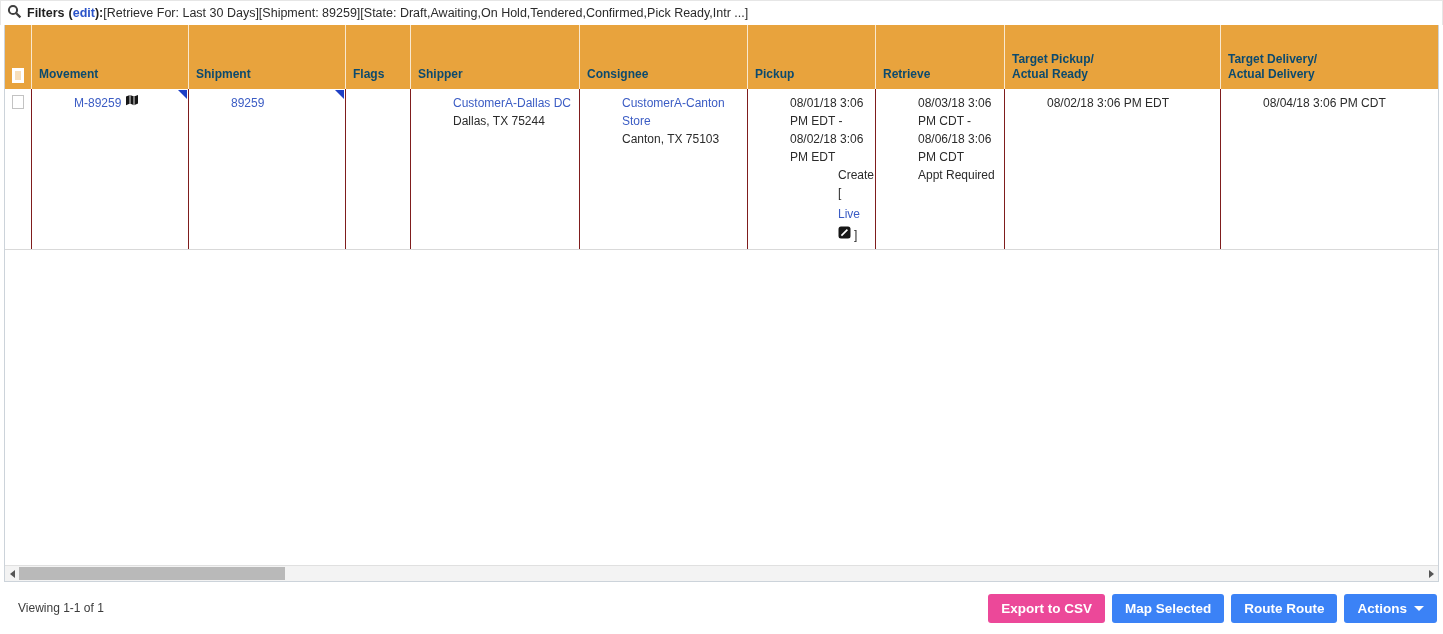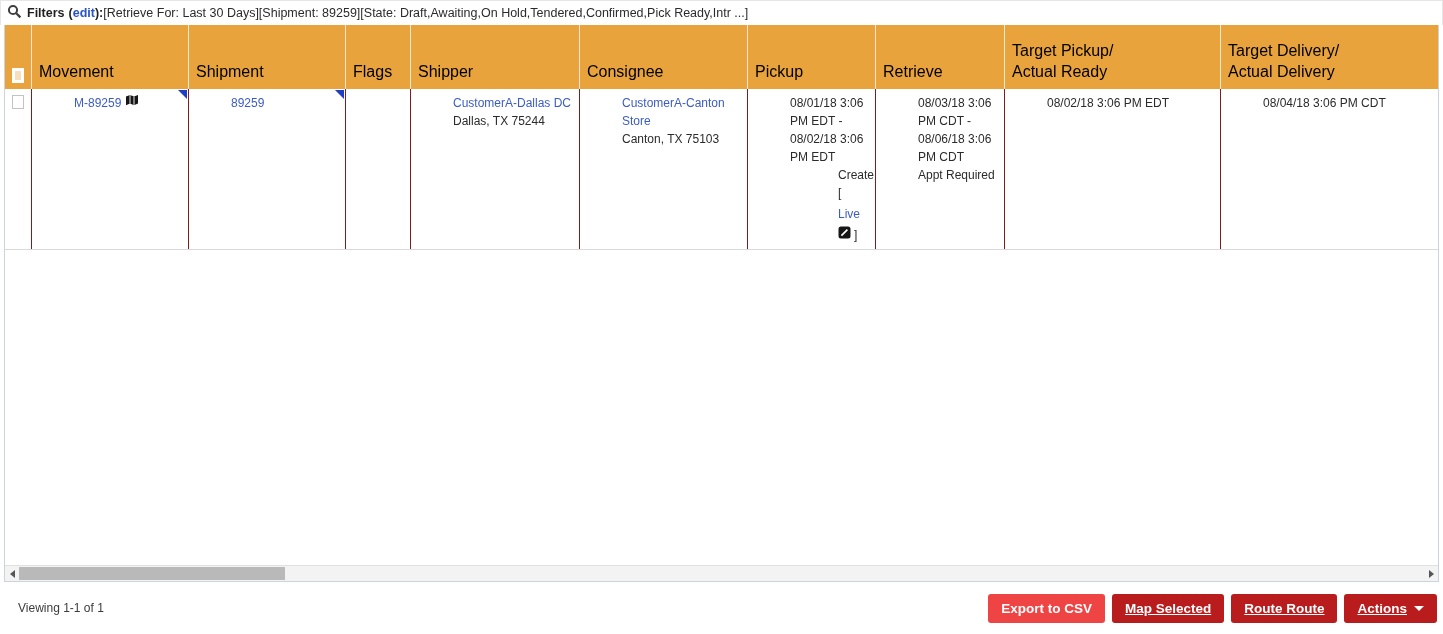--- a/index.html
+++ b/index.html
@@ -15,21 +15,21 @@
   .edit-link { color:#2a53c8; font-weight:bold; text-decoration:none; cursor:pointer; }
   .f-summary { color:#2b2b2b; }
 
   
   .table-wrap { margin:0 4px; height:557px; border:1px solid #ccd3da; border-top:none;
                 display:flex; flex-direction:column; background:#fff; }
   .grid-row { display:grid;
               grid-template-columns:26px 157px 157px 65px 169px 168px 128px 129px 216px 1fr; }
   .thead { background:#E8A33D; height:64px; flex:0 0 auto; }
   .th { position:relative; display:flex; align-items:flex-end; padding:5px 7px 6px 7px;
-        color:#000000; font-weight:normal; font-size:16px; line-height:1.3; cursor:pointer; }
+        color:#0c4a6e; font-weight:bold; font-size:12px; line-height:1.3; cursor:pointer; }
   .th + .th { border-left:1px solid rgba(255,255,255,0.75); }
   .th .two-line span { display:block; }
   .hcheck { width:15px; height:15px; border:3px solid #fff; background:rgba(255,255,255,0.65);
             display:inline-block; margin-bottom:0; cursor:pointer; }
 
   .trow { flex:0 0 auto; min-height:81px; border-bottom:1px solid #d9d9d9; background:#fff; }
   .td { position:relative; padding:5px 7px; font-size:12px; line-height:1.5; overflow:hidden; }
   .td + .td { border-left:1px solid #7f1d1d;padding-left:42px; }
   .td a { color:#3b5cc4; text-decoration:none; cursor:pointer; }
   .addr { color:#2b2b2b; }
@@ -56,22 +56,22 @@
   .sthumb { position:absolute; top:1px; bottom:1px; left:14px; width:266px;
             background:#b9b9b9; cursor:grab; }
 
   
   .footer { height:52px; display:flex; align-items:center; padding:0 6px 0 18px; }
   .viewing { font-size:12px; color:#3c3c3c; }
   .btn-group { margin-left:auto; display:flex; gap:7px; }
   .btn { border:none; border-radius:3px; height:29px; padding:0 13px; color:#fff;
          font-size:13.5px; font-weight:bold; font-family:"Liberation Sans", sans-serif;
          cursor:pointer; display:flex; align-items:center; gap:7px; }
-  .btn-dark { background:#ef4444;justify-content:center; }
-  .btn-gray { background:#b91c1c;text-decoration:underline; }
+  .btn-dark { background:#ec4899;justify-content:center; }
+  .btn-gray { background:#3b82f6; }
   .caret { width:0; height:0; border-left:5px solid transparent; border-right:5px solid transparent;
            border-top:5px solid #fff; display:inline-block; }
 </style>
 </head>
 <body>
 
 <div class="filter-bar">
   <span class="mag">
     <svg width="15" height="15" viewBox="0 0 15 15">
       <circle cx="6" cy="6" r="4.1" fill="none" stroke="#3f3f3f" stroke-width="2"></circle>

